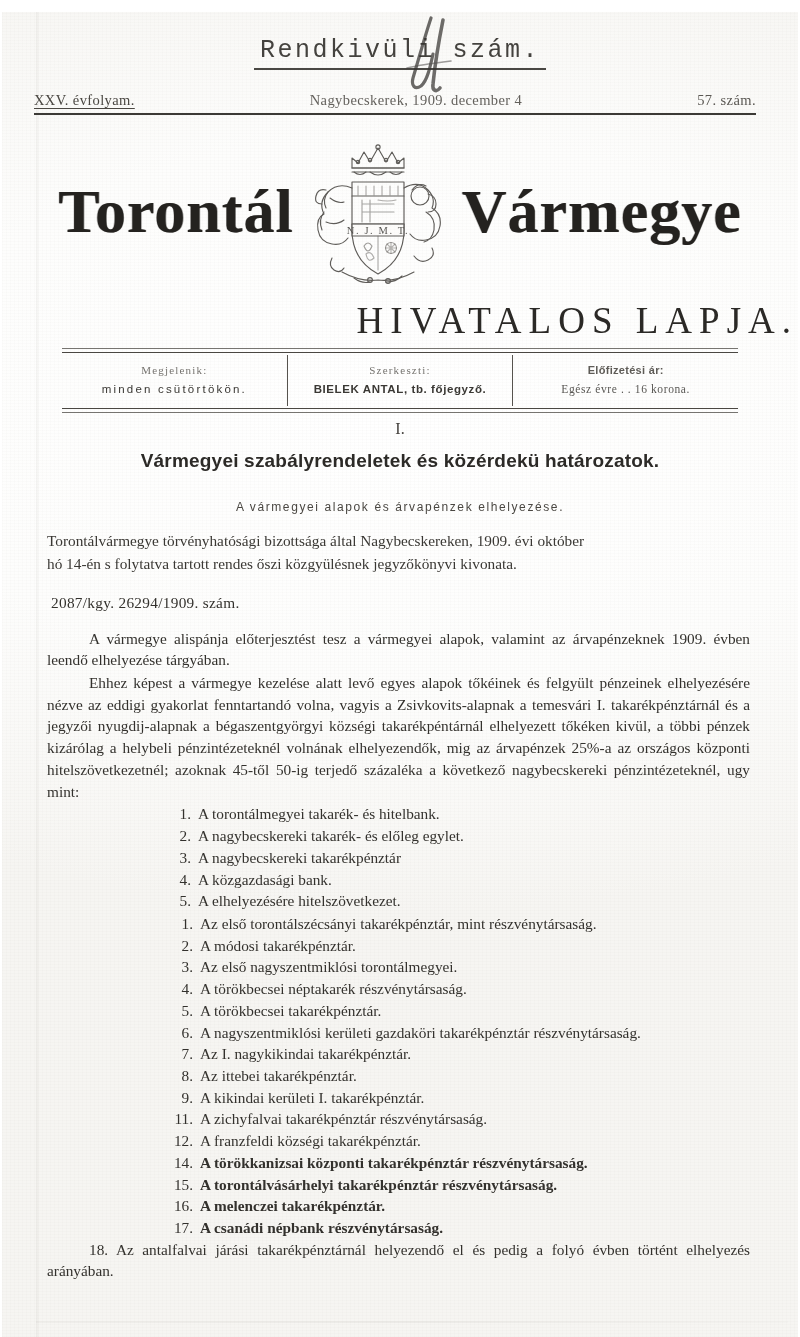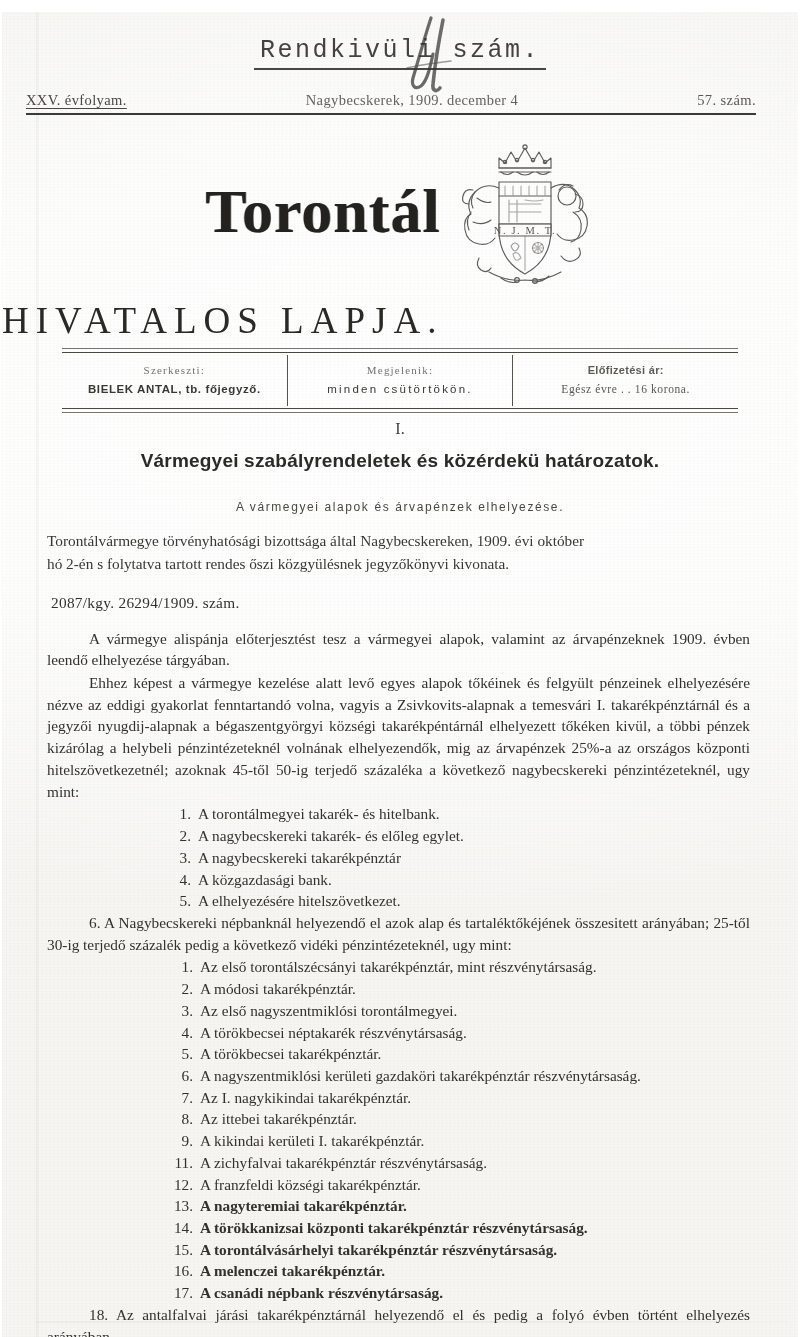--- a/index.html
+++ b/index.html
@@ -66,21 +66,21 @@
     position: absolute;
     left: 395px; top: 4px;
     width: 70px; height: 80px;
     pointer-events: none;
     opacity: .88;
   }
 
   
   .issue-line {
     position: absolute;
-    left: 24px; right: 42px; top: 80px;
+    left: 32px; right: 42px; top: 80px;
     display: flex;
     align-items: flex-end;
     font-size: 14.5px;
     color: #4a4742;
     padding-bottom: 4px;
     border-bottom: 2.5px solid #3c3a36;
     letter-spacing: .4px;
   }
   .issue-vol { flex: 0 0 auto; text-decoration: underline; text-underline-offset: 3px; }
   .issue-place { flex: 1 1 auto; text-align: center; opacity: .86; }
@@ -106,21 +106,21 @@
     text-shadow: 0.6px 0 0 rgba(40,38,34,0.45), -0.6px 0 0 rgba(40,38,34,0.30);
   }
   .mast-left  { margin-right: 6px; padding-bottom: 6px; }
   .mast-right { margin-left: 6px;  padding-bottom: 6px; }
   .crest { width: 140px; height: 152px; flex: 0 0 auto; opacity: .82; }
 
   
   .official {
     position: absolute;
     left: 0; right: 0; top: 287px;
-    text-align: left;
+    text-align: right;
     font-size: 37px;
     letter-spacing: 7px;
     color: #2b2926;
     font-weight: 400;
   }
 
   
   .infobox {
     position: absolute;
     left: 60px; right: 60px; top: 340px;
@@ -303,50 +303,51 @@
           <path d="M106 118 q6 8 14 4 q8 -4 4 -12"></path>
 
           <path d="M34 134 q18 10 36 8 q18 2 36 -8"></path>
           <path d="M46 140 q8 6 16 4 M78 144 q10 0 16 -6"></path>
           <circle cx="62" cy="142" r="2.4"></circle>
             <circle cx="80" cy="143" r="2.4"></circle>
         </g>
         <text x="70" y="95.5" text-anchor="middle" font-family="Liberation Serif, serif" font-size="10.5" letter-spacing="1.6" fill="#33312d">N. J. M. T.</text>
       </svg>
 
+      <span class="mast-word mast-right">Vármegye</span>
     </div>
 
     <div class="official">HIVATALOS LAPJA.</div>
 
     <div class="infobox">
       <div class="info-cols">
+        <div class="info-col c1">
+          <span class="lbl">Megjelenik:</span>
+          <span class="val">minden csütörtökön.</span>
+        </div>
         <div class="info-col c2">
           <span class="lbl">Szerkeszti:</span>
           <span class="val">BIELEK ANTAL, tb. főjegyző.</span>
-        </div>
-        <div class="info-col c1">
-          <span class="lbl">Megjelenik:</span>
-          <span class="val">minden csütörtökön.</span>
         </div>
         <div class="info-col c3">
           <span class="lbl">Előfizetési ár:</span>
           <span class="val">Egész évre . . 16 korona.</span>
         </div>
       </div>
     </div>
 
     <div class="sec-num">I.</div>
     <div class="sec-title">Vármegyei szabályrendeletek és közérdekü határozatok.</div>
     <div class="sec-sub">A vármegyei alapok és árvapénzek elhelyezése.</div>
 
     <div class="body">
 
       <div class="intro">
         <span>Torontálvármegye törvényhatósági bizottsága által Nagybecskereken, 1909. évi október</span>
-        <span class="l2">hó 2-én s folytatva tartott rendes őszi közgyülésnek jegyzőkönyvi kivonata.</span>
+        <span class="l2">hó 14-én s folytatva tartott rendes őszi közgyülésnek jegyzőkönyvi kivonata.</span>
       </div>
 
       <p class="refno">2087/kgy. 26294/1909. szám.</p>
 
       <p class="para">A vármegye alispánja előterjesztést tesz a vármegyei alapok, valamint az árvapénzeknek 1909. évben leendő elhelyezése tárgyában.</p>
 
       <p class="para tight">Ehhez képest a vármegye kezelése alatt levő egyes alapok tőkéinek és felgyült pénzeinek elhelyezésére nézve az eddigi gyakorlat fenntartandó volna, vagyis a Zsivkovits-alapnak a temesvári I. takarékpénztárnál és a jegyzői nyugdij-alapnak a bégaszentgyörgyi községi takarékpéntárnál elhelyezett tőkéken kivül, a többi pénzek kizárólag a helybeli pénzintézeteknél volnának elhelyezendők, mig az árvapénzek 25%-a az országos központi hitelszövetkezetnél; azoknak 45-től 50-ig terjedő százaléka a következő nagybecskereki pénzintézeteknél, ugy mint:</p>
 
       <ol class="banklist indent-a">
         <li>
@@ -364,21 +365,20 @@
         <li>
           <span class="n">4.</span>
           <span class="t">A közgazdasági bank.</span>
         </li>
         <li>
           <span class="n">5.</span>
           <span class="t">A elhelyezésére hitelszövetkezet.</span>
         </li>
       </ol>
 
-      <p class="runon">6. A Nagybecskereki népbanknál helyezendő el azok alap és tartaléktőkéjének összesitett arányában; 25-től 30-ig terjedő százalék pedig a következő vidéki pénzintézeteknél, ugy mint:</p>
 
       <ol class="banklist indent-b">
         <li>
           <span class="n">1.</span>
           <span class="t">Az első torontálszécsányi takarékpénztár, mint részvénytársaság.</span>
         </li>
         <li>
           <span class="n">2.</span>
           <span class="t">A módosi takarékpénztár.</span>
         </li>
@@ -410,24 +410,20 @@
           <span class="n">9.</span>
           <span class="t">A kikindai kerületi I. takarékpénztár.</span>
         </li>
         <li>
           <span class="n">11.</span>
           <span class="t">A zichyfalvai takarékpénztár részvénytársaság.</span>
         </li>
         <li>
           <span class="n">12.</span>
           <span class="t">A franzfeldi községi takarékpénztár.</span>
-        </li>
-        <li>
-          <span class="n">13.</span>
-          <span class="t bold-ish">A nagyteremiai takarékpénztár.</span>
         </li>
         <li>
           <span class="n">14.</span>
           <span class="t bold-ish">A törökkanizsai központi takarékpénztár részvénytársaság.</span>
         </li>
         <li>
           <span class="n">15.</span>
           <span class="t bold-ish">A torontálvásárhelyi takarékpénztár részvénytársaság.</span>
         </li>
         <li>

